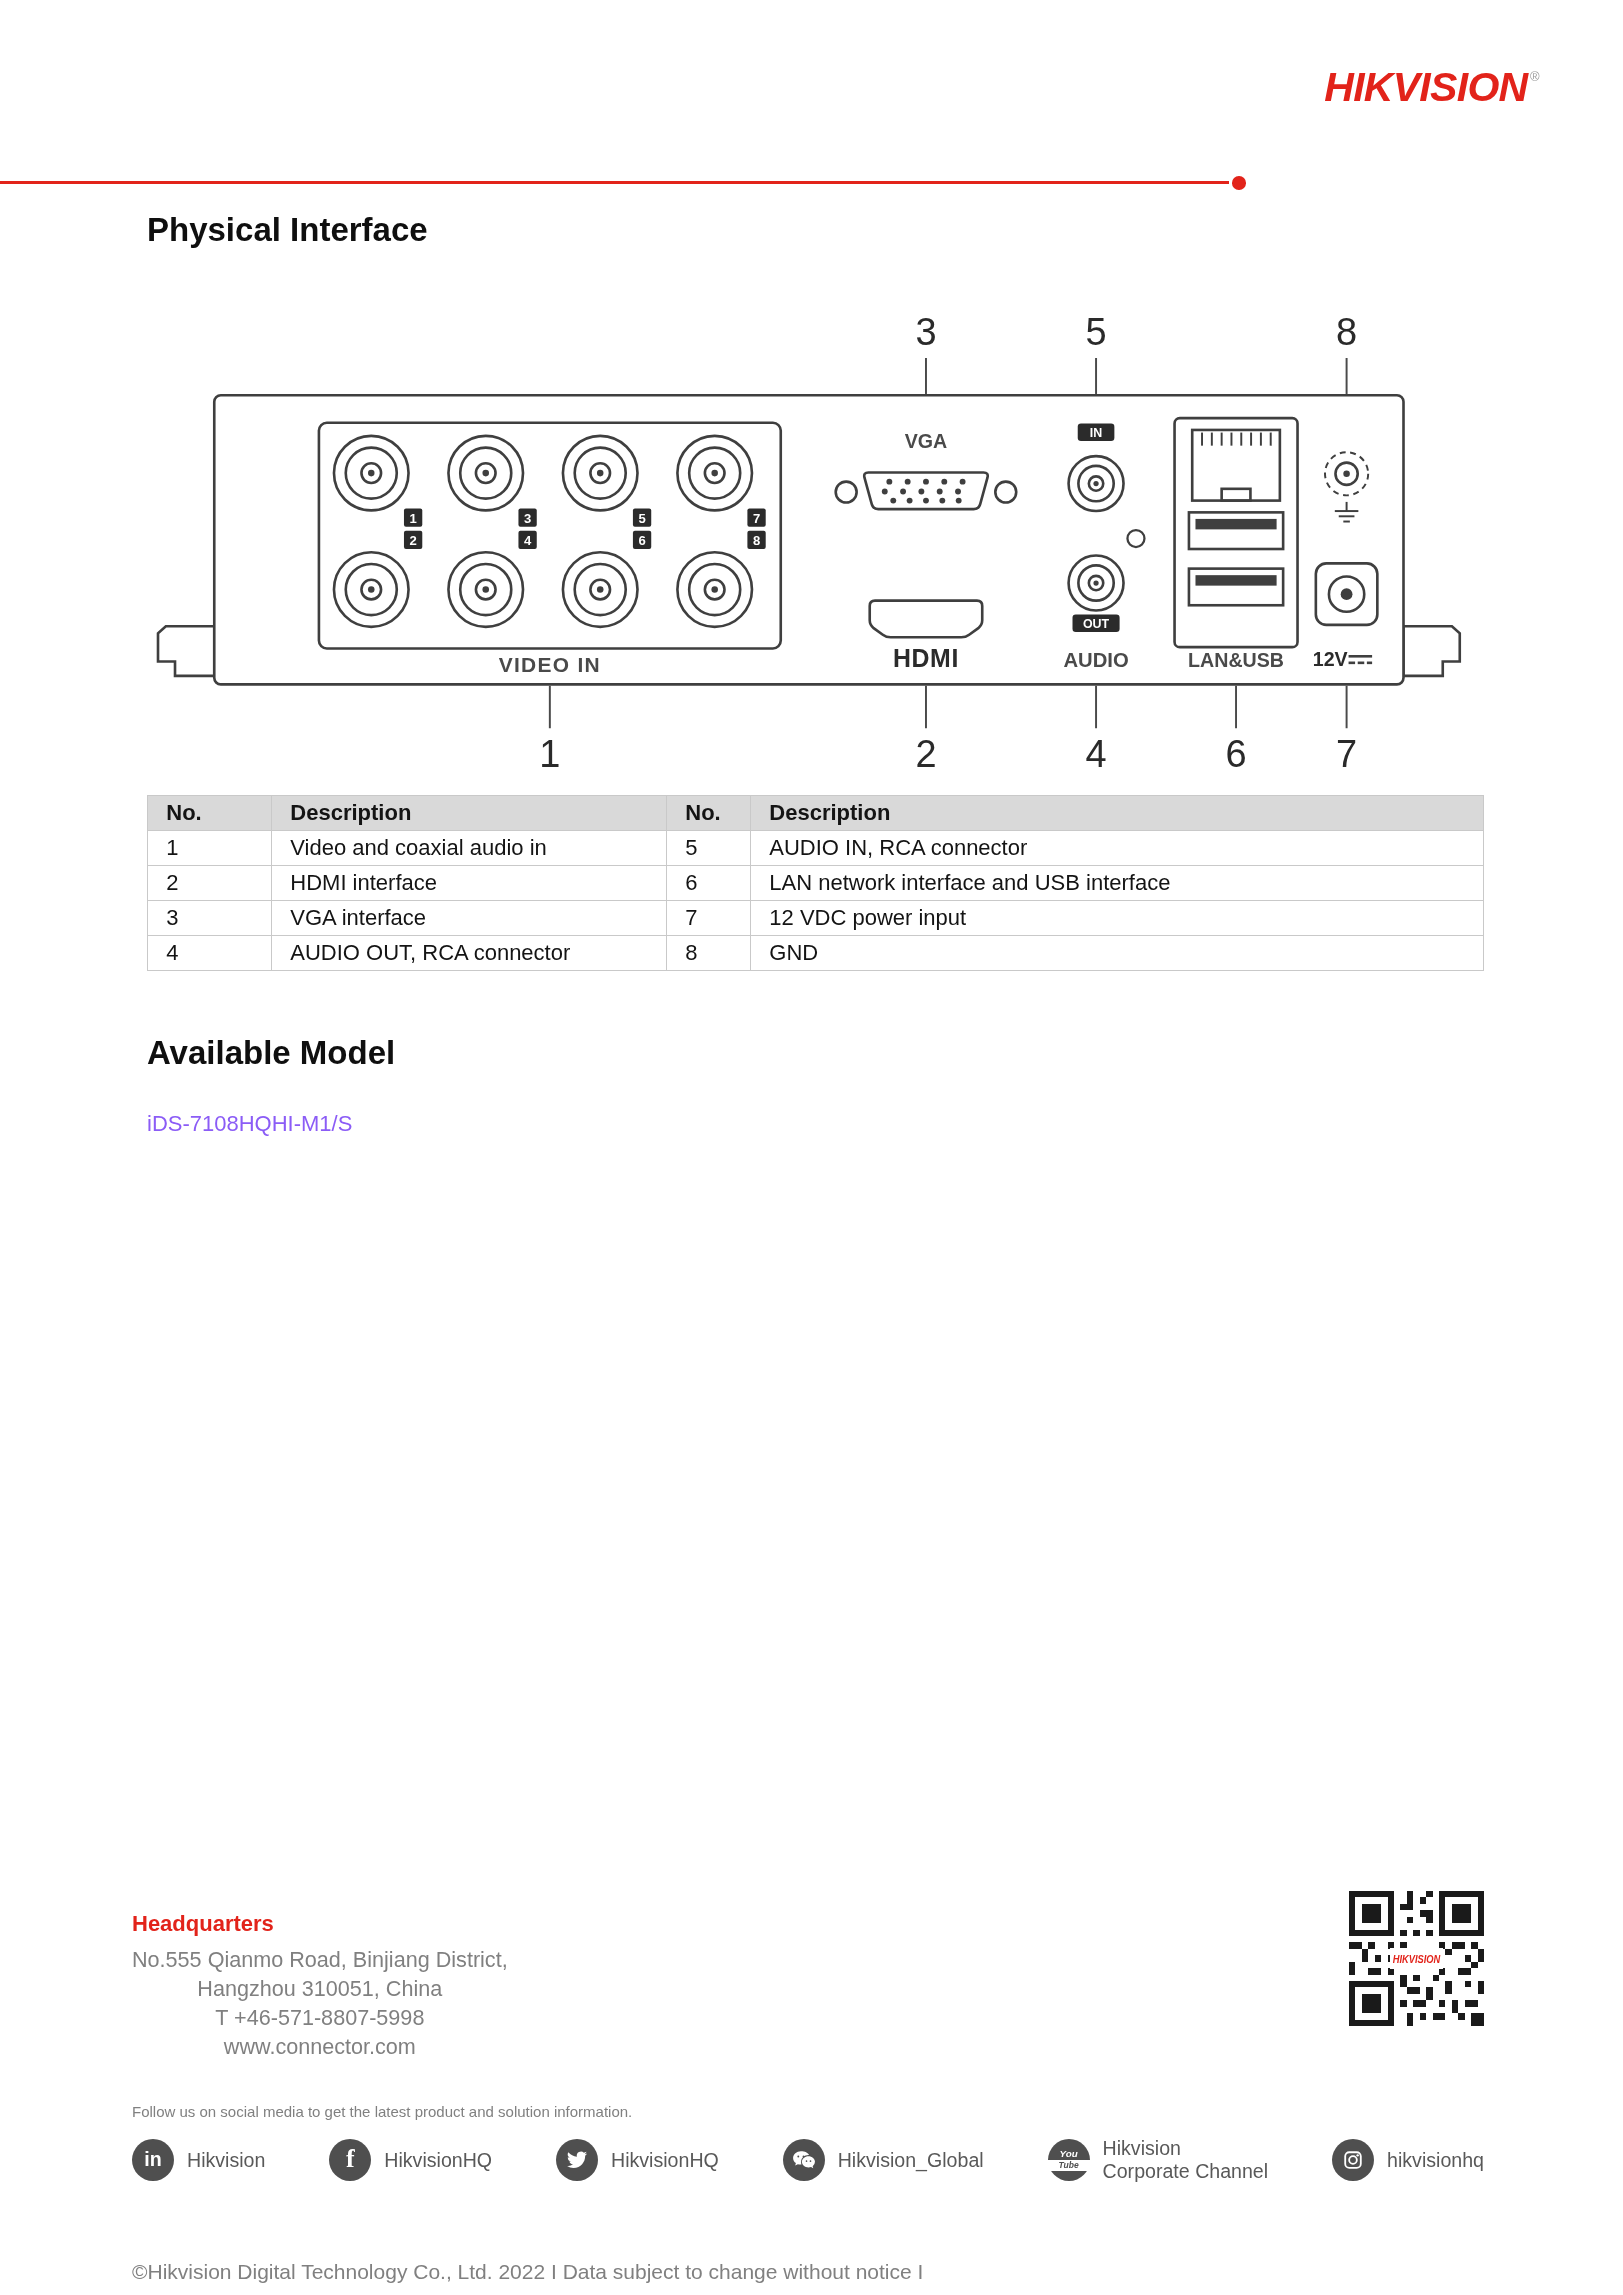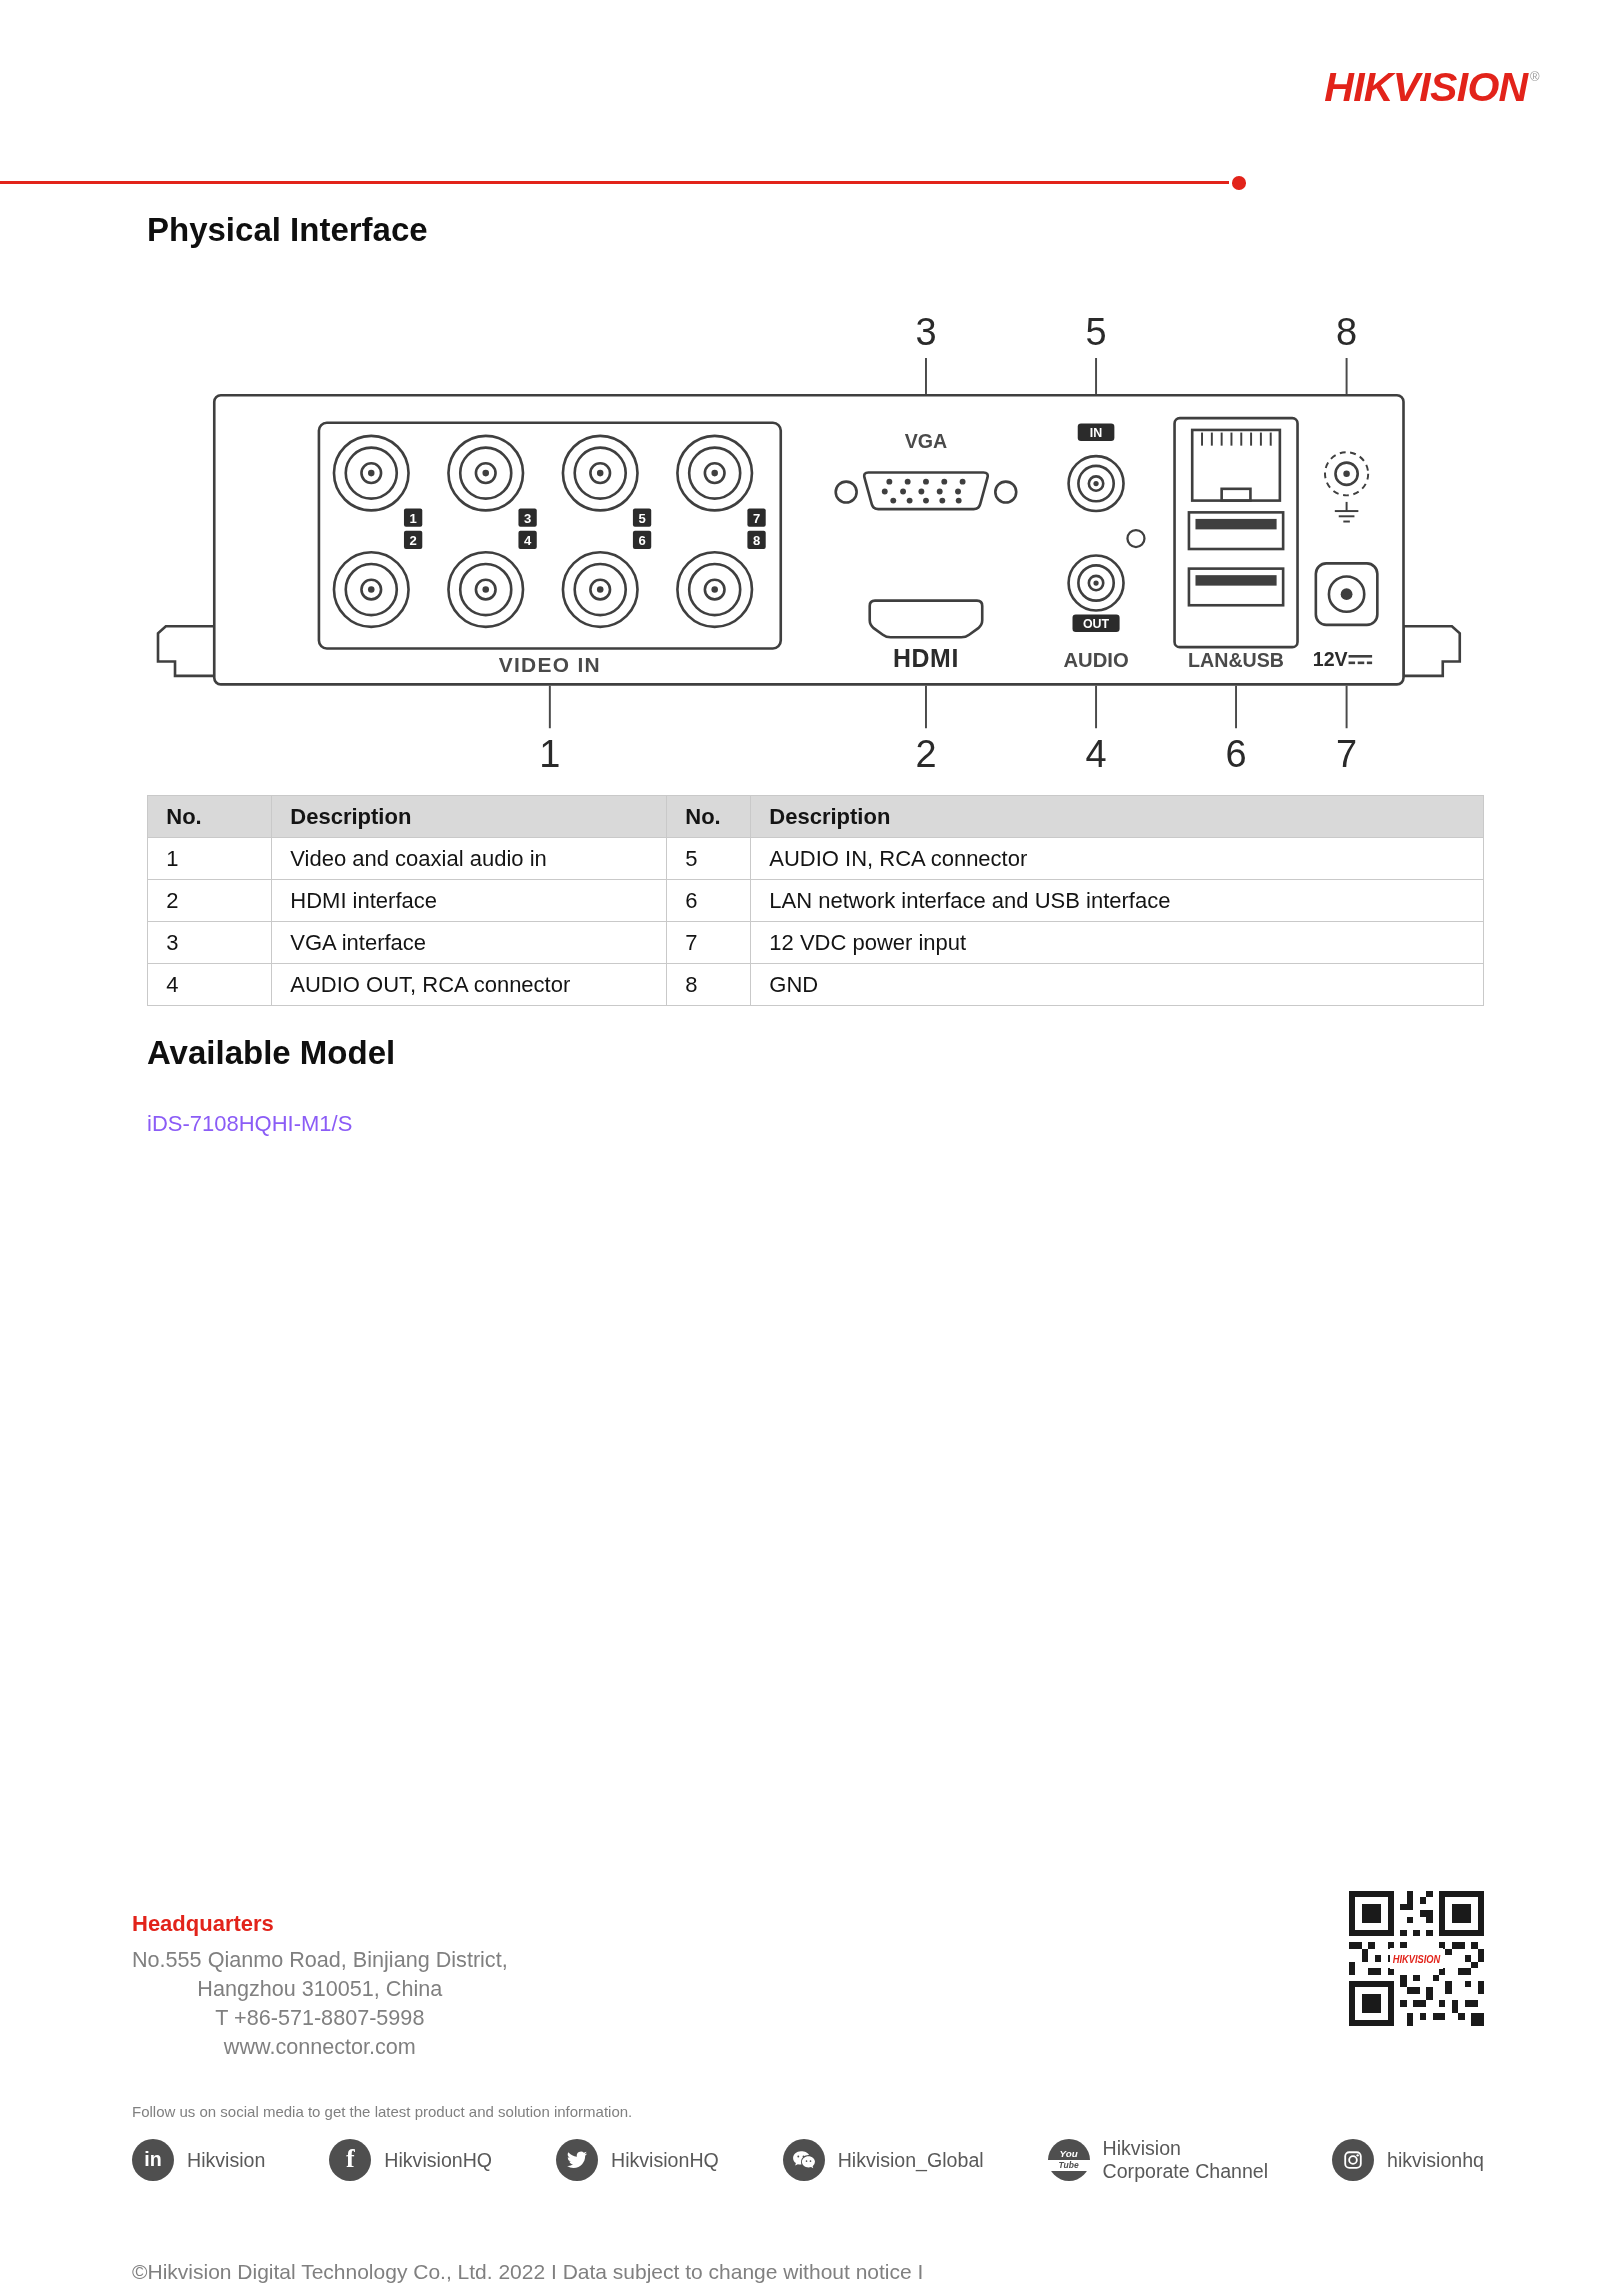--- a/index.html
+++ b/index.html
@@ -31,21 +31,21 @@
   .model{position:absolute;left:147px;top:1111px;font-size:22px;color:#8b5cf6;}
 
   
   .diagram{position:absolute;left:141px;top:308px;width:1341px;height:465px;}
   .diagram svg{display:block;}
   .diagram text{font-family:"Liberation Sans",sans-serif;}
 
   
   .itable{position:absolute;left:147px;top:795px;width:1336px;border-collapse:collapse;
     font-size:22px;color:#141414;table-layout:fixed;}
-  .itable th,.itable td{border:1.3px solid #c9c9c9;height:42px;padding:0 6.5px 0 18.3px;
+  .itable th,.itable td{border:1.3px solid #c9c9c9;height:35px;padding:0 6.5px 0 18.3px;
     text-align:left;vertical-align:middle;overflow:hidden;white-space:nowrap;}
   .itable th{background:#d9d9d9;font-weight:bold;}
   .itable td{font-weight:normal;}
 
   
   .hq{position:absolute;left:132px;top:1911px;font-size:22px;font-weight:bold;color:var(--red);}
   .addr{position:absolute;left:132px;top:1945px;font-size:21.6px;color:var(--gray);line-height:29px;}
   .addr .addr-line{display:block;text-align:center;}
   .qr{position:absolute;left:1349px;top:1891px;width:135px;height:135px;}
   .follow{position:absolute;left:132px;top:2103px;font-size:15px;color:var(--gray);}
@@ -317,21 +317,21 @@
     </tbody>
   </table>
 
   <h1 class="title" id="title-model">Available Model</h1>
   <div class="model">iDS-7108HQHI-M1/S</div>
 
   <div class="hq">Headquarters</div>
   <div class="addr">
     <span class="addr-line">No.555 Qianmo Road, Binjiang District,</span>
     <span class="addr-line">Hangzhou 310051, China</span>
-    <span class="addr-line">T +86-571-8807-5998</span>
+    <span class="addr-line">T +46-571-8807-5998</span>
     <span class="addr-line">www.connector.com</span>
   </div>
 
   <div class="qr">
     <svg viewBox="0 0 21 21" width="135" height="135" shape-rendering="crispEdges">
       <rect x="0" y="0" width="21" height="21" fill="#fff"></rect>
       <g fill="#1a1a1a">
         <rect x="0" y="0" width="7" height="7"></rect>
           <rect x="1" y="1" width="5" height="5" fill="#fff"></rect>
           <rect x="2" y="2" width="3" height="3"></rect>

